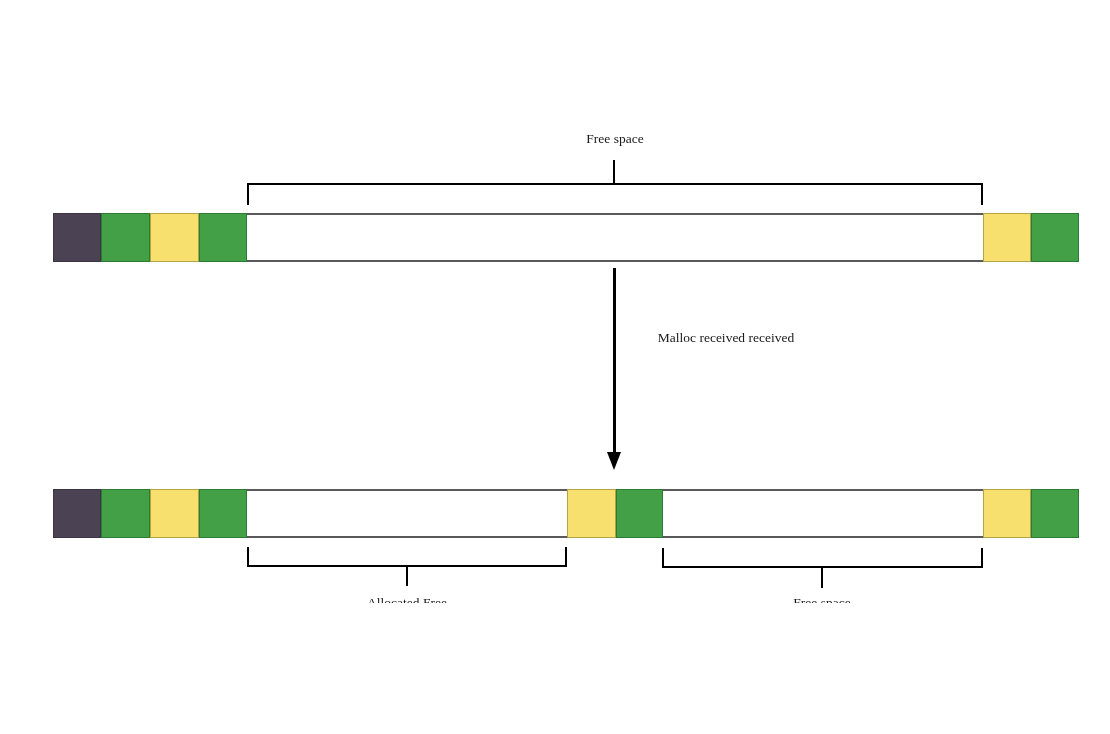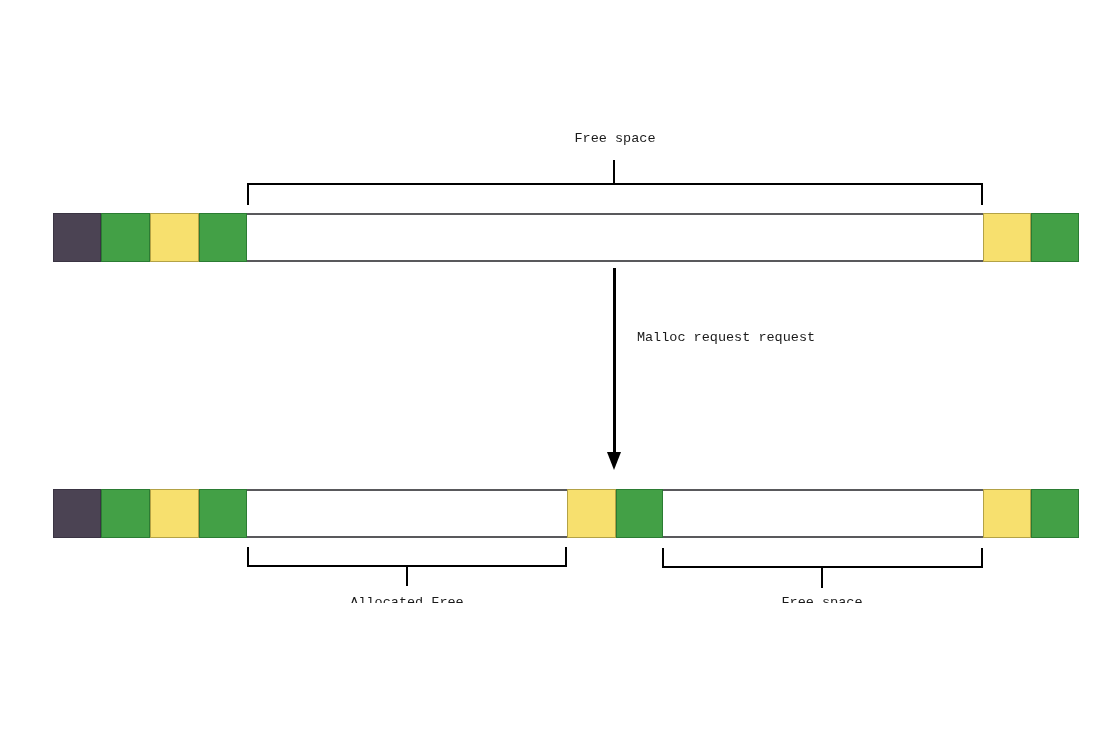--- a/index.html
+++ b/index.html
@@ -5,21 +5,21 @@
   html, body {
     margin: 0;
     padding: 0;
     background: #ffffff;
   }
   #canvas {
     position: relative;
     width: 1110px;
     height: 603px;
     background: var(--background, #fff);
-    font-family: Liberation Mono, monospace;
+    font-family: Liberation Serif, serif;
     color: var(--text, #1a1a1a);
     overflow: hidden;
   }
   .label {
     position: absolute;
     transform: translateX(-50%);
     font-size: 13.5px;
     line-height: 16px;
     white-space: nowrap;
     color: var(--text, #1a1a1a);
@@ -100,21 +100,21 @@
       <div class="segment seg-dark" style="left: -2px; width: 48px;"></div>
       <div class="segment seg-green" style="left: 46px; width: 49px;"></div>
       <div class="segment seg-yellow" style="left: 95px; width: 49px;"></div>
       <div class="segment seg-green" style="left: 144px; width: 48px;"></div>
       <div class="segment seg-yellow" style="left: 928px; width: 48px;"></div>
       <div class="segment seg-green" style="left: 976px; width: 48px;"></div>
     </div>
 
   <div class="arrow-line"></div>
   <div class="arrow-head"></div>
-  <div class="label" style="left:726px; top:330px;">Malloc request request</div>
+  <div class="label" style="left:726px; top:330px;">Malloc received received</div>
 
   <div class="bar" id="bar-after">
       <div class="segment seg-dark" style="left: -2px; width: 48px;"></div>
       <div class="segment seg-green" style="left: 46px; width: 49px;"></div>
       <div class="segment seg-yellow" style="left: 95px; width: 49px;"></div>
       <div class="segment seg-green" style="left: 144px; width: 48px;"></div>
       <div class="segment seg-yellow" style="left: 512px; width: 49px;"></div>
       <div class="segment seg-green" style="left: 561px; width: 47px;"></div>
       <div class="segment seg-yellow" style="left: 928px; width: 48px;"></div>
       <div class="segment seg-green" style="left: 976px; width: 48px;"></div>

